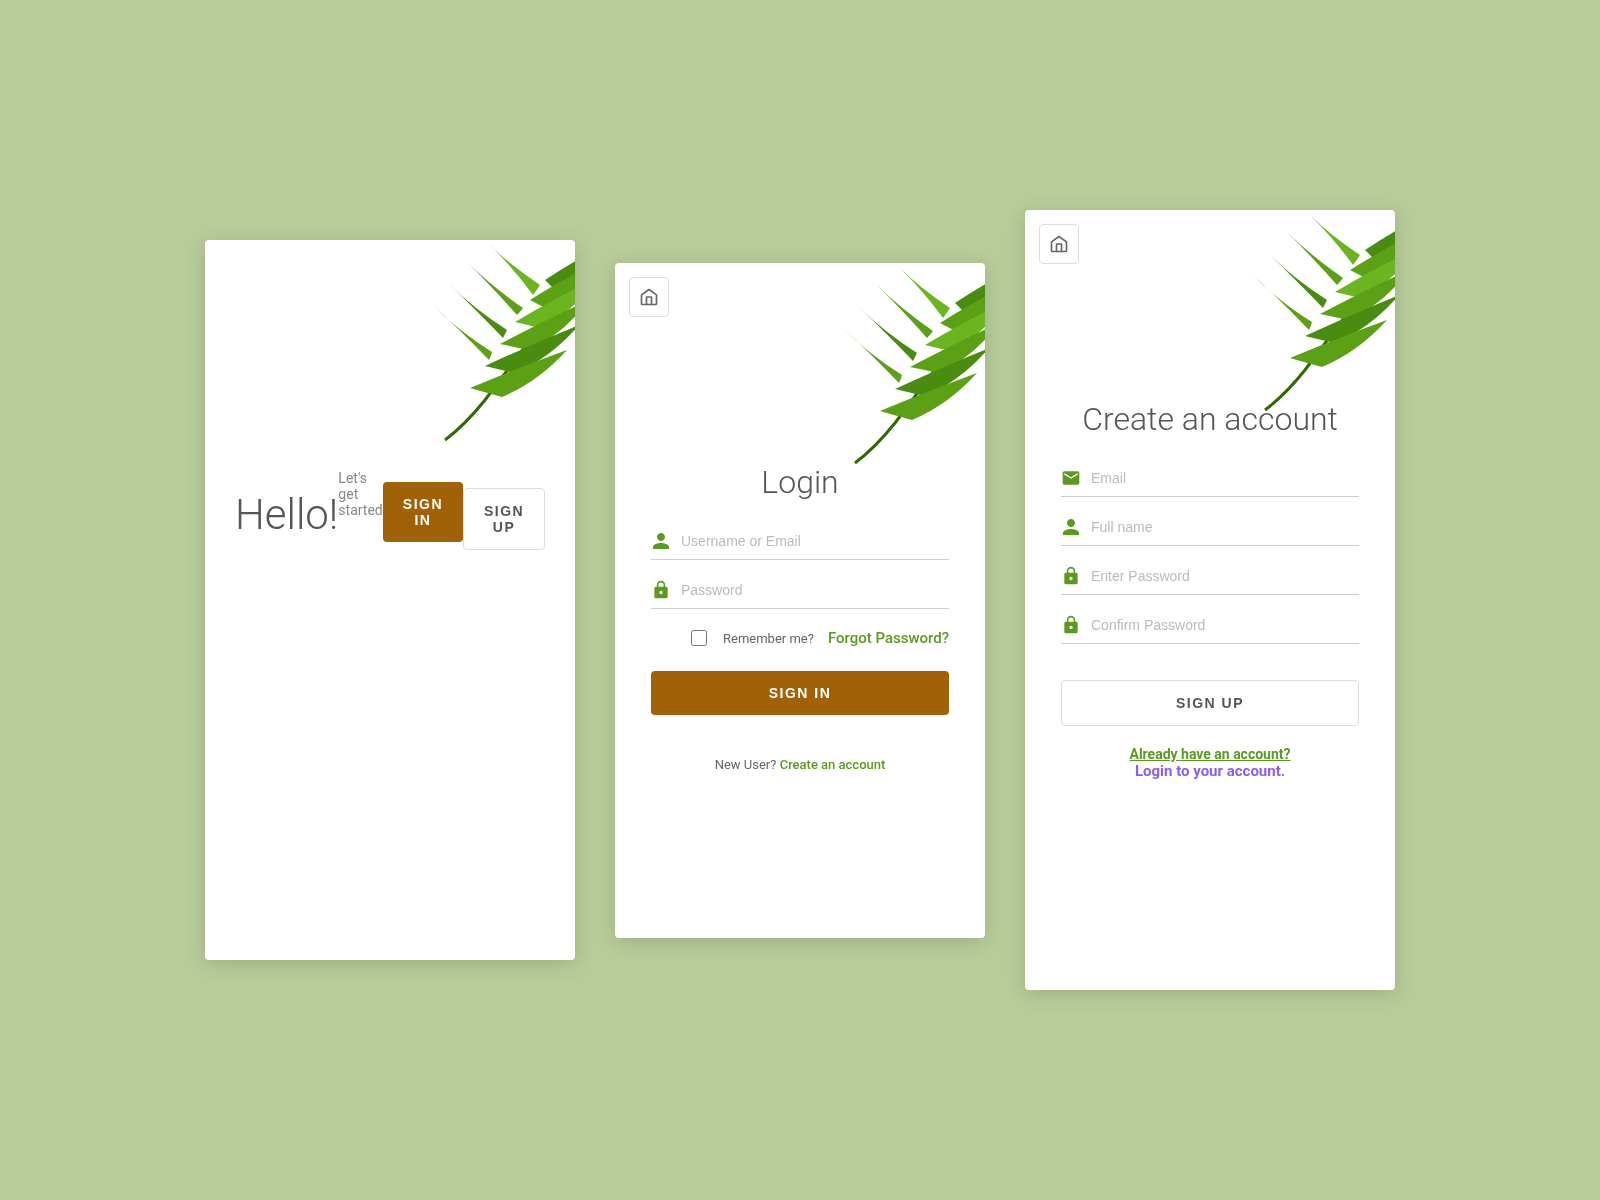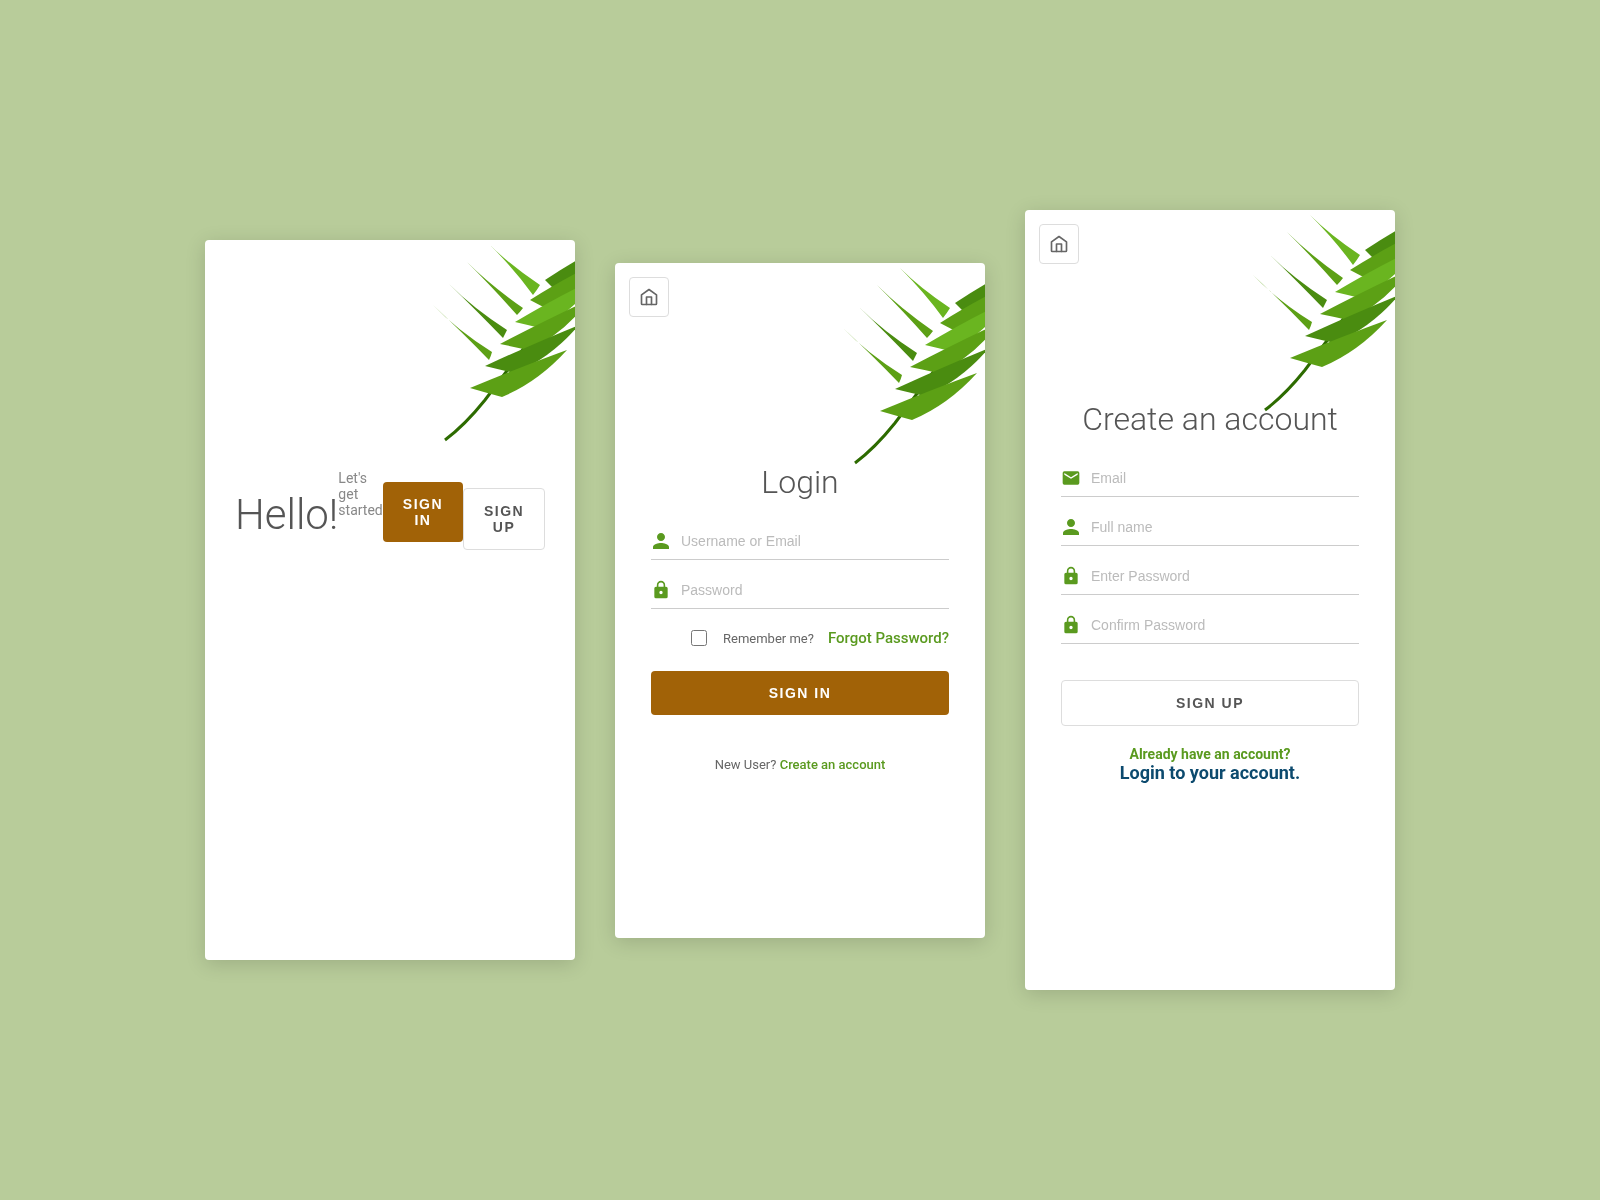--- a/index.html
+++ b/index.html
@@ -217,25 +217,26 @@
 
     .already-account {
       text-align: center;
       margin-top: 20px;
     }
 
     .already-account .line1 {
       font-size: 14px;
       color: #5a9a1f;
       font-weight: 700;
+      text-decoration: underline;
     }
 
     .already-account .line2 {
-      font-size: 18px;
-      color: #0c4a6e;
+      font-size: 15px;
+      color: #8b5cf6;
       font-weight: 700;
     }
 
     
     .leaf-container {
       position: absolute;
       top: 0;
       right: 0;
       width: 230px;
       height: 210px;

